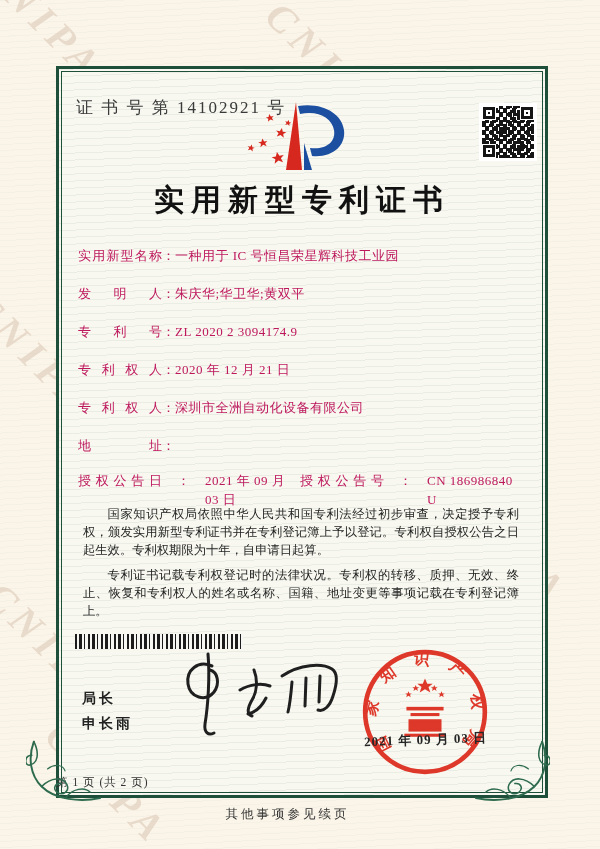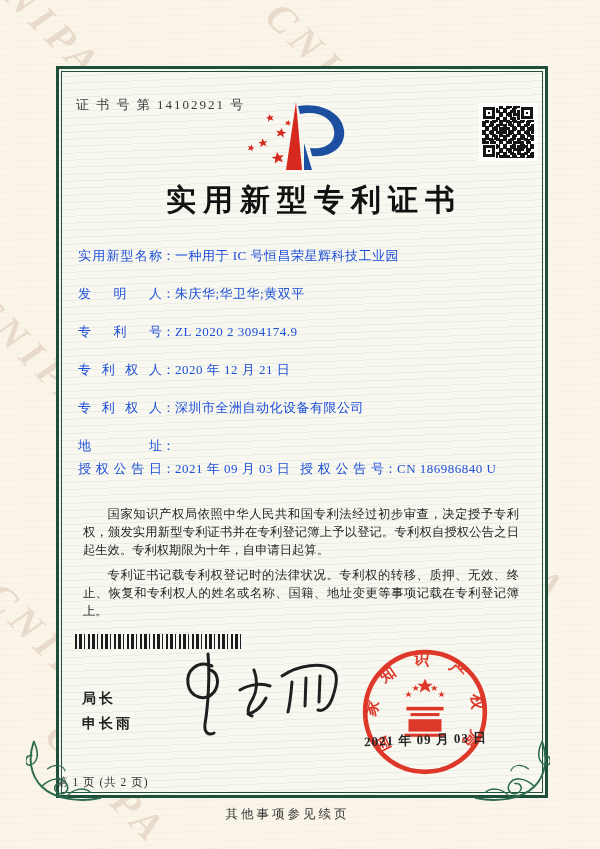--- a/index.html
+++ b/index.html
@@ -12,41 +12,41 @@
   .wm{position:absolute;font-style:italic;font-weight:700;font-size:40px;letter-spacing:7px;
       color:#dcc7b4;opacity:.55;transform:rotate(45deg);white-space:nowrap;z-index:1;
       font-family:"Liberation Serif",serif;}
   .frame{position:absolute;left:56px;top:66px;width:492px;height:732px;box-sizing:border-box;
       border:3px solid #1d4f3a;background:#f8f8f0;z-index:2;}
   .frame::before{content:"";position:absolute;inset:0;
       background:repeating-linear-gradient(178deg,rgba(100,140,115,0.10) 0 1px,transparent 1px 7px);}
   .frame::after{content:"";position:absolute;inset:2px;border:1px solid #1d4f3a;}
   .ornament{position:absolute;z-index:6;}
   .content{position:absolute;inset:0;z-index:4;}
-  .cert-no{position:absolute;left:76px;top:96px;font-size:13px;letter-spacing:2px;color:#3a3a3a;}
+  .cert-no{position:absolute;left:76px;top:96px;font-size:17px;letter-spacing:2px;color:#3a3a3a;}
   .logo{position:absolute;left:238px;top:98px;}
   .qr{position:absolute;left:479px;top:103px;width:58px;height:58px;background:#fff;padding:3px;box-sizing:border-box;}
   .qr-noise{position:relative;width:100%;height:100%;
       background:
        conic-gradient(#151515 25%,transparent 0 50%,#151515 0 75%,transparent 0) 0 0/7px 7px,
        conic-gradient(transparent 25%,#151515 0 50%,transparent 0 75%,#151515 0) 3px 2px/9px 9px;}
   .qr-marker{position:absolute;width:14px;height:14px;background:#fff;border:0;box-sizing:border-box;}
   .qr-marker::before{content:"";position:absolute;inset:1px;border:3px solid #151515;}
   .qr-marker::after{content:"";position:absolute;inset:6px;background:#151515;}
   .qm-tl{left:0;top:0;} .qm-tr{right:0;top:0;} .qm-bl{left:0;bottom:0;}
   .title{position:absolute;left:56px;top:180px;width:492px;text-align:center;
-      font-size:30px;font-weight:700;letter-spacing:7px;color:#111;padding-left:12px;}
-  .fields{position:absolute;left:78px;top:246px;width:444px;font-size:13px;color:#1d4ed8;}
+      font-size:30px;font-weight:700;letter-spacing:7px;color:#111;}
+  .fields{position:absolute;left:78px;top:246px;width:444px;font-size:13px;color:#be185d;}
   .frow{display:flex;margin-bottom:19px;line-height:19px;}
-  .frow.addr{margin-bottom:4px;}
+  .frow.addr{margin-bottom:16px;}
   .flabel{flex:none;display:inline-block;width:84px;text-align:justify;text-align-last:justify;}
   .fcolon{flex:none;width:13px;}
   .fvalue{flex:1;letter-spacing:.5px;}
   .grant{display:flex;line-height:19px;font-size:13px;}
-  .grant .half{display:flex;width:50%;}
+  .grant .half{display:flex;width:50%;gap:15px;}
   .legal{position:absolute;left:76px;top:498px;width:450px;font-size:12.3px;line-height:18px;
       text-align:justify;color:#1f1f1f;}
   .legal p{margin:7px;text-indent:2em;}
   .barcode{position:absolute;left:75px;top:634px;width:168px;height:15px;background:#fff;
       background:repeating-linear-gradient(90deg,#1c1c1c 0 2px,#f6f6f2 2px 4px,#1c1c1c 4px 7px,#f6f6f2 7px 9px,#1c1c1c 9px 10px,#f6f6f2 10px 13px);}
   .signer{position:absolute;left:82px;top:686px;font-family:"Liberation Sans","DejaVu Sans",sans-serif;
       font-weight:700;font-size:14px;letter-spacing:3px;color:#222;line-height:25px;}
   .signature{position:absolute;left:168px;top:650px;z-index:5;}
   .seal{position:absolute;left:360px;top:647px;width:130px;height:130px;z-index:5;opacity:.93;}
   .stamp-date{position:absolute;left:364px;top:731px;font-size:13px;font-weight:700;letter-spacing:1px;

